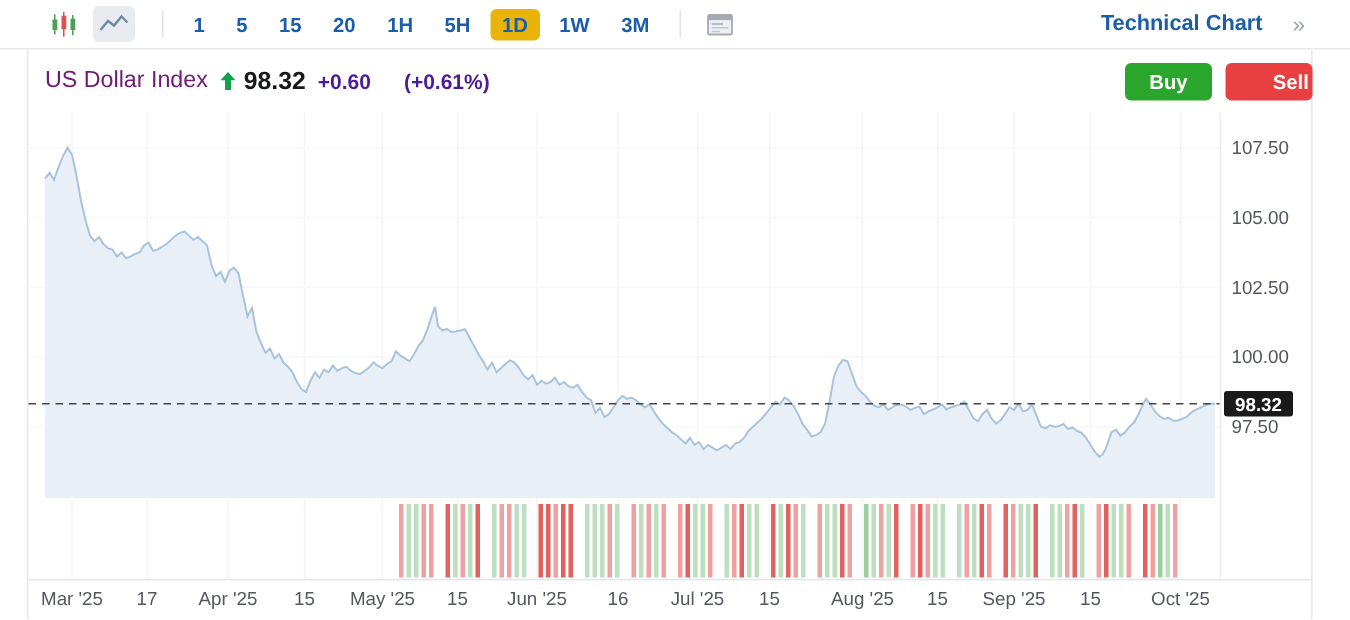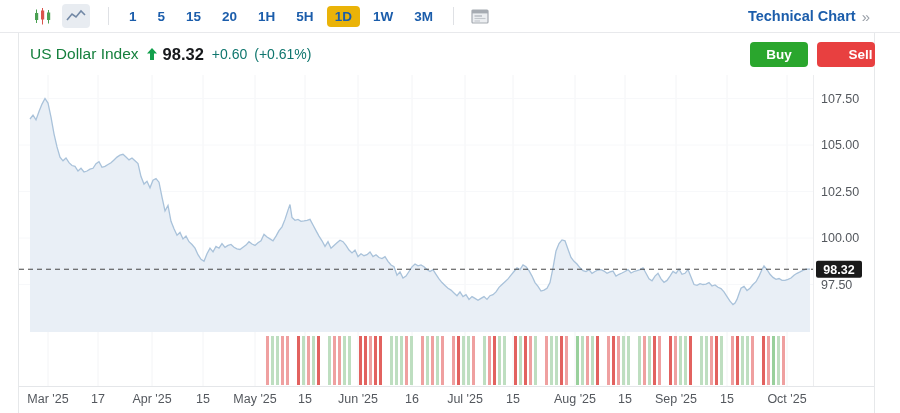--- a/index.html
+++ b/index.html
@@ -8,30 +8,30 @@
   
   .topbar{position:absolute;top:0;left:0;right:0;height:33px;display:flex;align-items:center;
           background:#fff;border-bottom:1px solid #e8e9ec;z-index:4;padding:0 30px 0 28px;box-sizing:border-box;}
   .icon-btn{display:flex;align-items:center;justify-content:center;height:24px;min-width:28px;
             border-radius:4px;cursor:pointer;margin-right:6px;}
   .icon-btn.selected{background:#e8ecf1;}
   .tb-divider{width:1px;height:18px;background:#dfe1e5;margin:0 12px;}
   .intervals{display:flex;align-items:center;gap:5px;}
   .interval-btn{font-size:13.5px;font-weight:700;color:#1b5dab;padding:3px 8px;border-radius:4px;cursor:pointer;}
   .interval-btn.selected{background:#eab308;}
-  .tech-link{margin-left:auto;display:flex;align-items:center;gap:6px;cursor:pointer;
+  .tech-link{margin-left:auto;display:flex;align-items:center;gap:20px;cursor:pointer;
              font-size:14.5px;font-weight:700;color:#1b5dab;}
   .tech-link .chev{color:#9aa0a8;font-weight:400;font-size:15px;}
   
   .header-row{position:absolute;top:34px;left:19px;right:25px;height:40px;display:flex;
               align-items:center;z-index:3;padding-left:11px;}
-  .inst-title{font-size:15.5px;font-weight:500;color:#15803d;margin-right:8px;}
+  .inst-title{font-size:15.5px;font-weight:500;color:#701a75;margin-right:8px;}
   .arrow-up{display:flex;align-items:center;margin-right:6px;}
   .price-main{font-size:16.5px;font-weight:700;color:#17191c;margin-right:8px;}
-  .price-chg{font-size:14px;font-weight:400;color:#0f766e;margin-right:7px;}
+  .price-chg{font-size:14px;font-weight:700;color:#4c1d95;margin-right:22px;}
   .trade-btns{margin-left:auto;display:flex;gap:9px;}
   .trade-btn{width:58px;height:25px;border:none;border-radius:4px;color:#fff;font-family:inherit;
              font-size:13.5px;font-weight:700;cursor:pointer;display:flex;align-items:center;justify-content:center;}
   .btn-buy{background:#2aa62d;}
   .btn-sell{background:#e84040;padding-left:35px;}
   
   #chart-svg{position:absolute;left:0;top:0;z-index:1;}
   .watermark{position:absolute;left:42px;top:276px;z-index:2;user-select:none;pointer-events:none;}
   .wm-main{font-size:23px;font-weight:700;color:#b0b6bf;letter-spacing:.5px;}
   .wm-suffix{font-size:19px;font-weight:400;color:#c9cdd4;}

